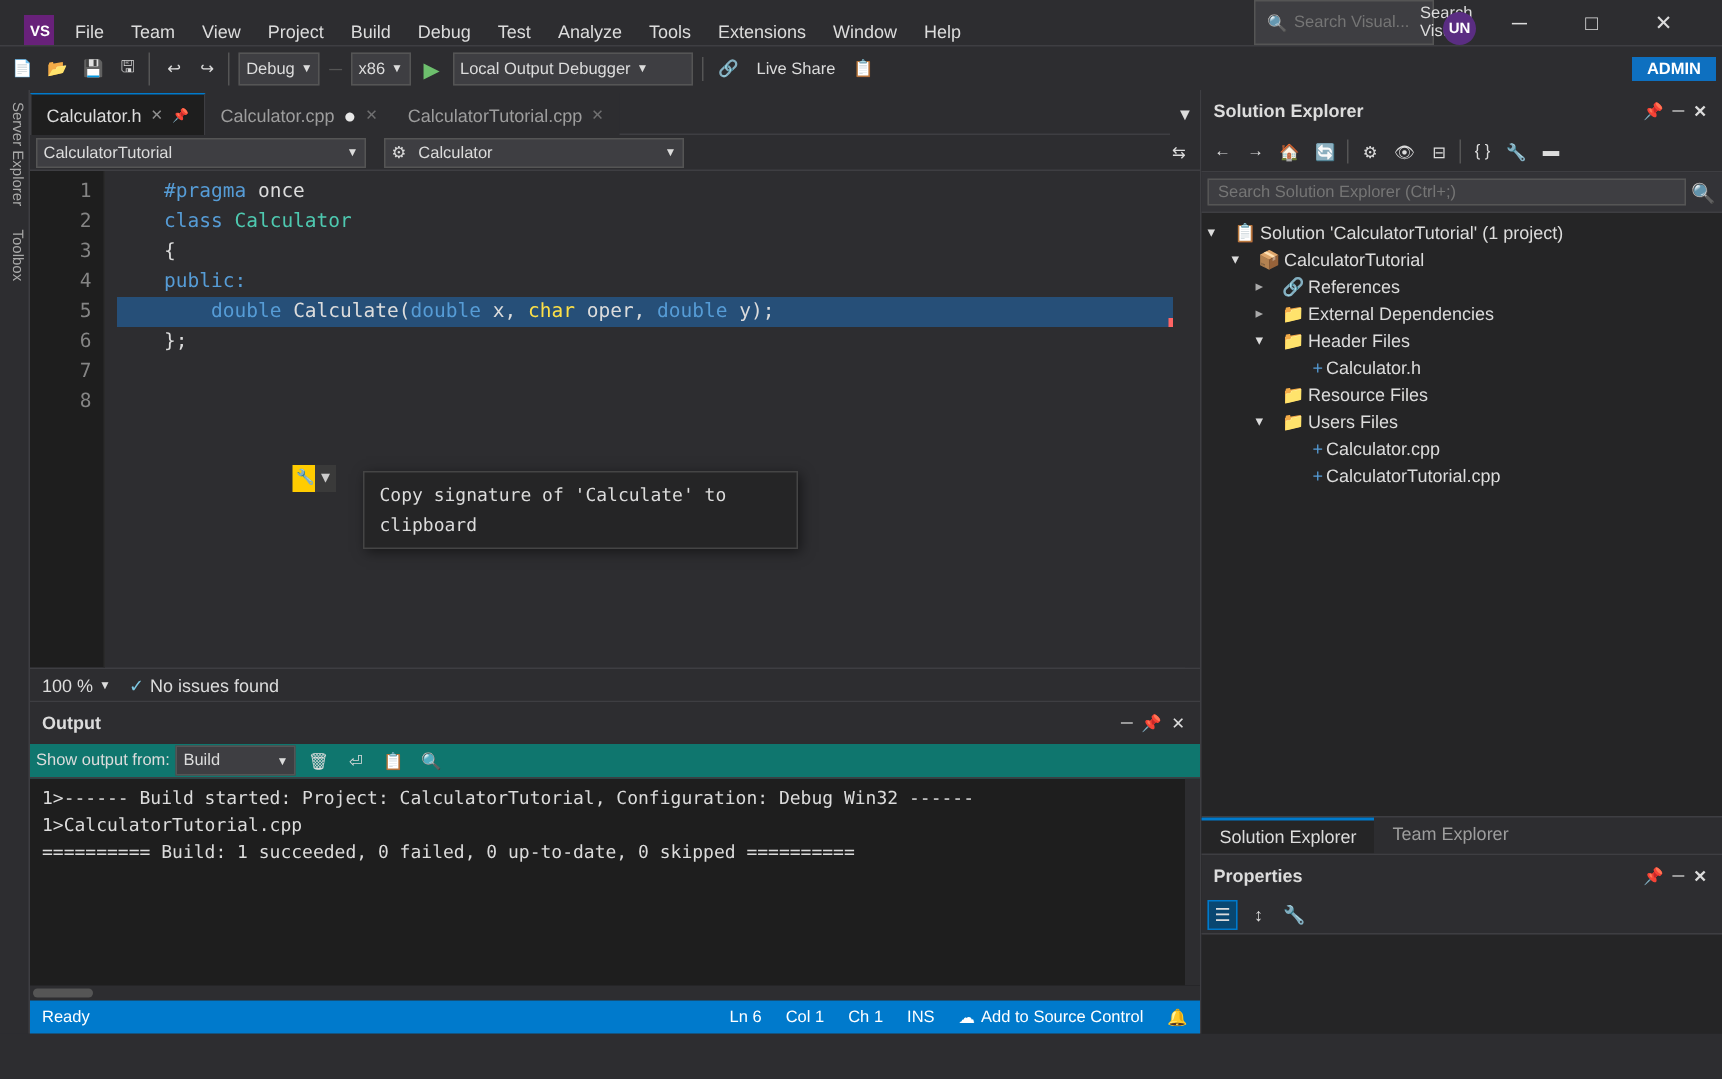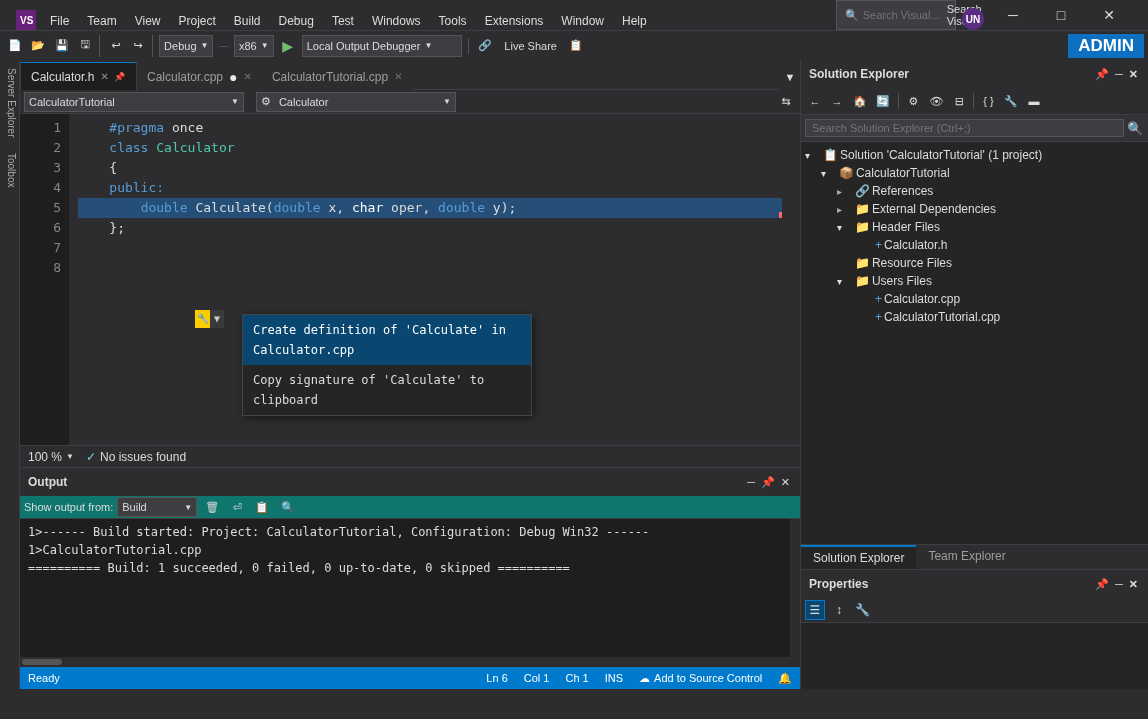--- a/index.html
+++ b/index.html
@@ -18,21 +18,21 @@
     .title-controls { display: flex; gap: 2px; }
     .title-btn { width: 46px; height: 30px; display: flex; align-items: center; justify-content: center; cursor: pointer; font-size: 14px; color: #dcdcdc; }
     .user-avatar { background: #5a2d82; color: white; border-radius: 50%; width: 22px; height: 22px; display: flex; align-items: center; justify-content: center; font-size: 10px; font-weight: bold; }
 
     
     .toolbar { display: flex; align-items: center; height: 30px; background: #2d2d30; border-top: 1px solid #3e3e42; padding: 0 4px; gap: 4px; }
     .toolbar-group { display: flex; align-items: center; gap: 2px; border-right: 1px solid #555; padding-right: 4px; margin-right: 2px; }
     .tb-btn { padding: 2px 4px; color: #dcdcdc; cursor: pointer; font-size: 11px; display: flex; align-items: center; justify-content: center; min-width: 20px; height: 22px; }
     .tb-dropdown { display: flex; align-items: center; background: #3e3e42; border: 1px solid #555; padding: 1px 4px; height: 22px; gap: 4px; cursor: pointer; color: #dcdcdc; font-size: 11px; }
     .tb-dropdown-arrow { font-size: 8px; }
-    .admin-btn { background: #0e70c0; color: white; padding: 2px 10px; font-size: 17px; font-weight: bold; cursor: pointer; }
+    .admin-btn { background: #0e70c0; color: white; padding: 2px 10px; font-size: 11px; font-weight: bold; cursor: pointer; }
 
     
     .main-layout { display: flex; height: calc(719px - 60px - 30px); }
 
     
     .left-sidebar { width: 20px; background: #2d2d30; display: flex; flex-direction: column; align-items: center; border-right: 1px solid #3e3e42; }
     .sidebar-tab { width: 18px; writing-mode: vertical-rl; font-size: 10px; padding: 8px 2px; cursor: pointer; color: #aaa; }
     .tab-bar { display: flex; background: #2d2d30; height: 30px; align-items: flex-end; }
     .editor-tab { display: flex; align-items: center; padding: 0 10px; height: 28px; font-size: 12px; cursor: pointer; gap: 6px; border-top: 1px solid transparent; }
     .editor-tab.active { background: #1e1e1e; color: #dcdcdc; border-top: 1px solid #007acc; border-left: 1px solid #3e3e42; border-right: 1px solid #3e3e42; }
@@ -109,21 +109,21 @@
     </svg>
   </div>
   <div class="menu-bar">
     <span class="menu-item">File</span>
     <span class="menu-item">Team</span>
     <span class="menu-item">View</span>
     <span class="menu-item">Project</span>
     <span class="menu-item">Build</span>
     <span class="menu-item">Debug</span>
     <span class="menu-item">Test</span>
-    <span class="menu-item">Windows</span>
+    <span class="menu-item">Analyze</span>
     <span class="menu-item">Tools</span>
     <span class="menu-item">Extensions</span>
     <span class="menu-item">Window</span>
     <span class="menu-item">Help</span>
   </div>
   <div class="title-search">
     <span style="color:#aaa;font-size:11px;">🔍</span>
     <input type="text" value="" style="background: transparent; border: none; outline: none; color: rgb(220, 220, 220); font-size: 11px; width: 80px;" placeholder="Search Visual...">
     <span style="color:#dcdcdc;font-size:11px;">Search Visual</span>
   </div>
@@ -220,30 +220,29 @@
         <div>5</div>
         <div>6</div>
         <div>7</div>
         <div>8</div>
       </div>
       <div class="code-content">
         <div class="code-line">    <span style="color:#569cd6;">#pragma</span> once</div>
         <div class="code-line">    <span style="color:#569cd6;">class</span> <span style="color:#4ec9b0;">Calculator</span></div>
         <div class="code-line">    {</div>
         <div class="code-line">    <span style="color:#569cd6;">public:</span></div>
-        <div class="code-line highlighted">        <span style="color:#569cd6;">double</span> Calculate(<span style="color:#569cd6;">double</span> x, <span style="color:#ffffff;">char</span> oper, <span style="color:#569cd6;">double</span> y);</div>
+        <div class="code-line highlighted">        <span style="color:#569cd6;">double</span> Calculate(<span style="color:#569cd6;">double</span> x, <span style="color:#fde047;">char</span> oper, <span style="color:#569cd6;">double</span> y);</div>
         <div class="code-line">    };</div>
         <div class="code-line"></div>
         <div class="code-line"></div>
 
         <div style="position:absolute;left:125px;top:196px;background:#ffcc00;color:#000;font-size:10px;width:18px;height:18px;display:flex;align-items:center;justify-content:center;cursor:pointer;z-index:101;">🔧</div>
         <div style="position:absolute;left:140px;top:196px;background:#3a3a3a;color:#ccc;font-size:10px;width:14px;height:18px;display:flex;align-items:center;justify-content:center;cursor:pointer;z-index:101;">▼</div>
 
         <div class="code-action-popup">
-          <div class="popup-item hovered">Create definition of 'Calculate' in Calculator.cpp</div>
           <div class="popup-item">Copy signature of 'Calculate' to clipboard</div>
         </div>
 
         <div style="position:absolute;right:8px;top:98px;width:3px;height:6px;background:#ff6464;"></div>
       </div>
 
       <div style="width:10px;background:#2d2d30;"></div>
     </div>
 
     <div style="display:flex;align-items:center;height:22px;background:#2d2d30;padding:0 8px;gap:12px;border-top:1px solid #3e3e42;">

